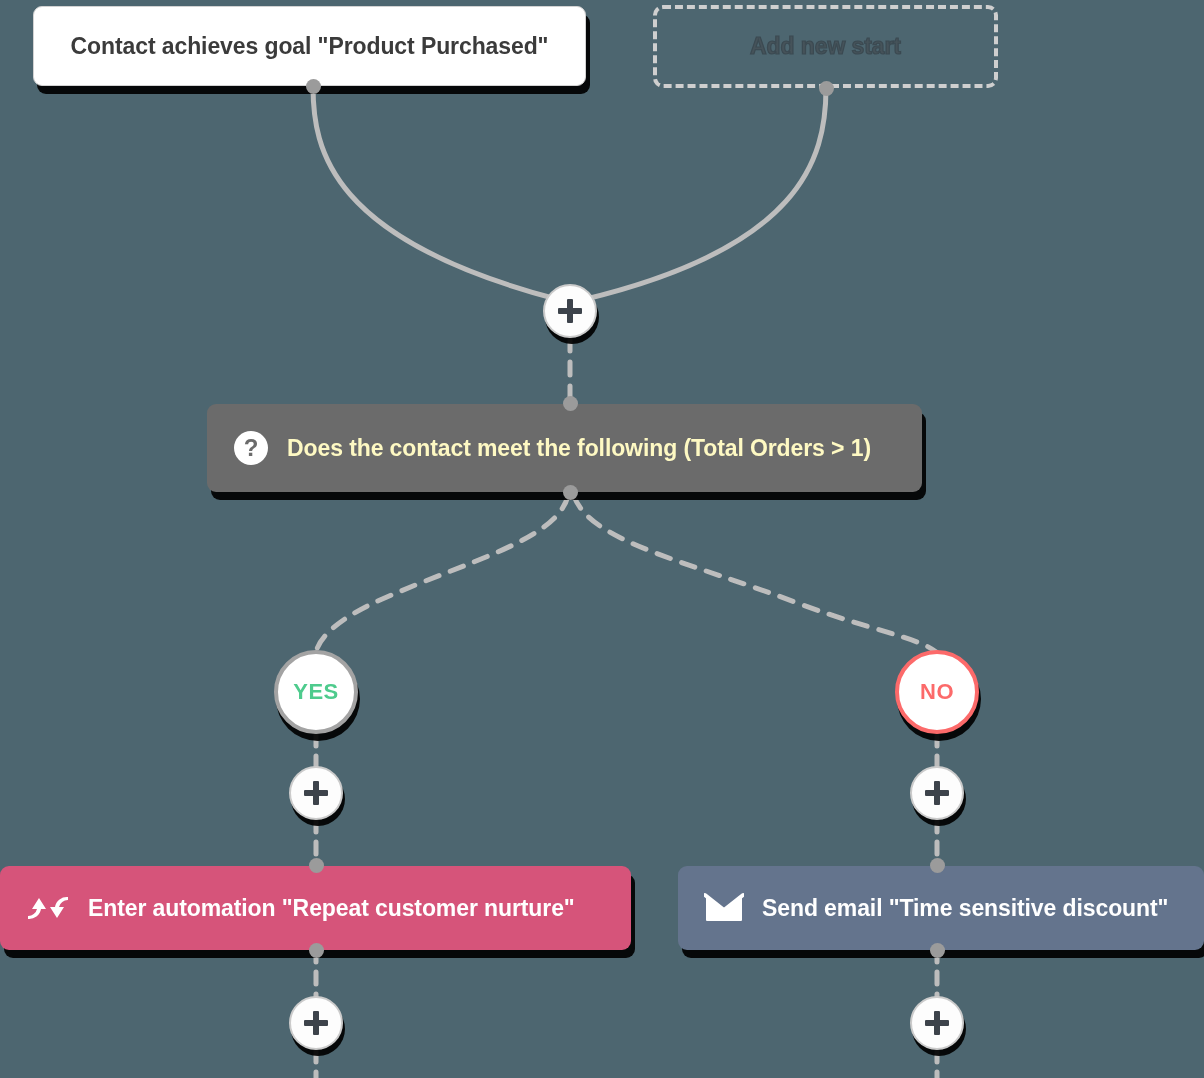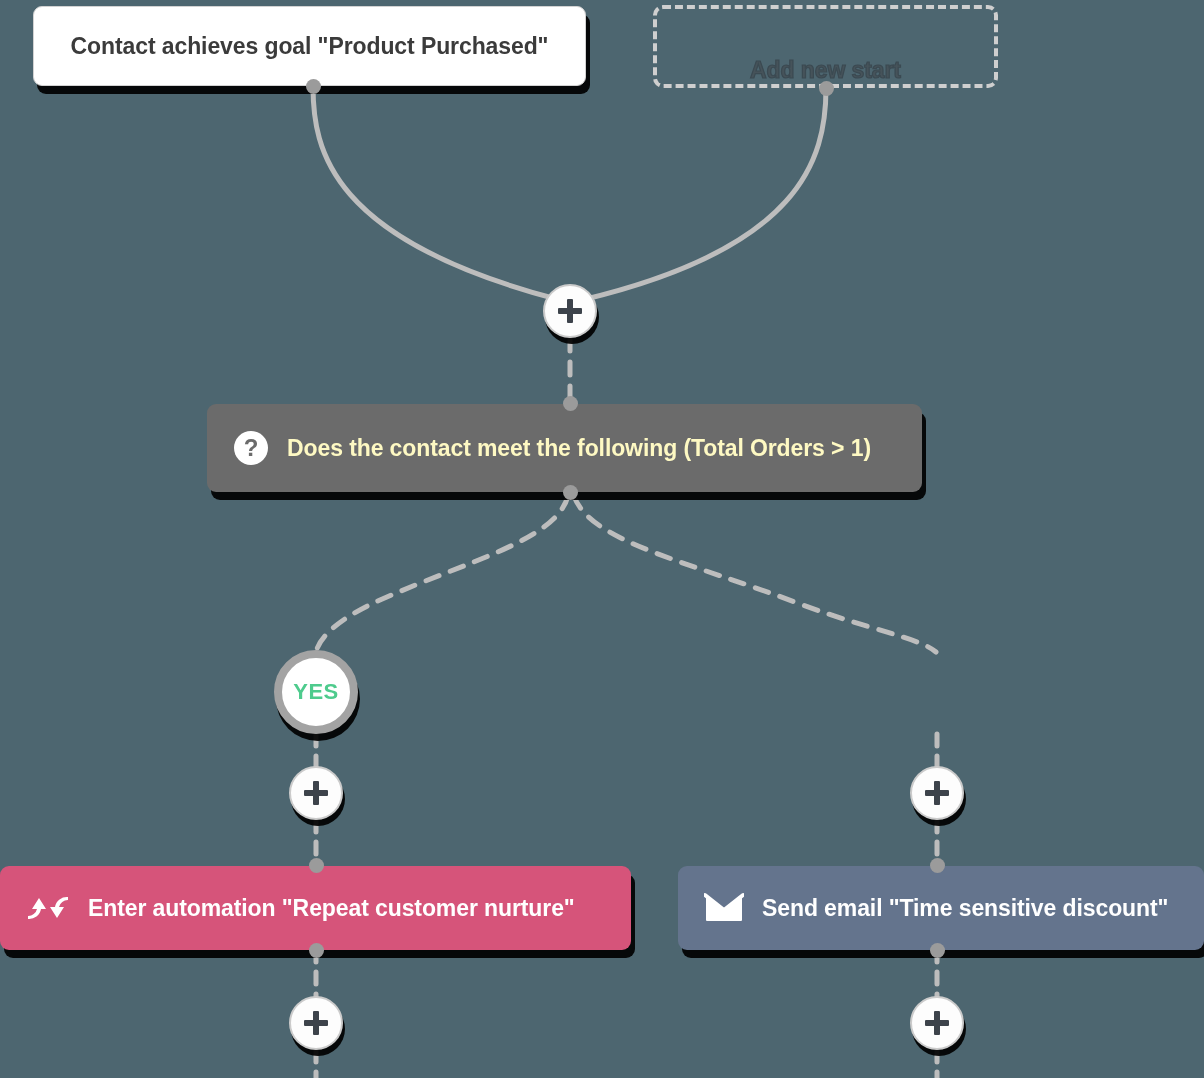--- a/index.html
+++ b/index.html
@@ -149,21 +149,21 @@
     align-items: center;
     justify-content: center;
     font-size: 22px;
     font-weight: bold;
     letter-spacing: 0.5px;
     box-shadow: 2px 7px 0 rgba(0,0,0,0.92);
     z-index: 6;
     cursor: pointer;
   }
   .branch-yes {
-    border: 8px solid #a3a3a3;
+    border: 4px solid #a3a3a3;
     color: #4ecb8d;
   }
   .branch-no {
     border: 4px solid #fc6a6a;
     color: #fc6a6a;
   }
 
   
   .dot {
     position: absolute;
@@ -206,21 +206,21 @@
     <path d="M 937 950 L 937 998" fill="none" stroke="#bdbdbd" stroke-width="5" stroke-linecap="round" stroke-dasharray="12 10"></path>
 
     <path d="M 937 1050 L 937 1078" fill="none" stroke="#bdbdbd" stroke-width="5" stroke-linecap="round" stroke-dasharray="12 10"></path>
   </svg>
 
   <div class="node node-start node-shadow" style="left:33px; top:6px; width:553px; height:80px;">
     <span class="node-label">Contact achieves goal "Product Purchased"</span>
   </div>
   <div class="dot" style="left:306px; top:79px;"></div>
 
-  <div class="node node-placeholder" style="left:653px; top:5px; width:345px; height:83px;align-items:flex-end;">
+  <div class="node node-placeholder" style="left:653px; top:5px; width:345px; height:83px;">
     <span class="node-label">Add new start</span>
   </div>
   <div class="dot" style="left:819px; top:81px;"></div>
 
   <div class="plus-btn" style="left:543px; top:284px;">
     <span class="glyph"></span>
   </div>
 
   <div class="dot" style="left:563px; top:396px;"></div>
   <div class="node node-condition node-shadow" style="left:207px; top:404px; width:715px; height:88px;">
@@ -249,20 +249,23 @@
         <path d="M25 29 A12 12 0 0 0 38 19 L43 19 L36 8 L29 19 L34 19 A9 9 0 0 1 25 26 Z" fill="#ffffff" transform="rotate(180 33.5 18)"></path>
       </svg>
     </span>
     <span class="node-label">Enter automation "Repeat customer nurture"</span>
   </div>
   <div class="dot" style="left:309px; top:943px;"></div>
   <div class="plus-btn" style="left:289px; top:996px;">
     <span class="glyph"></span>
   </div>
 
+  <div class="branch-badge branch-no" style="left:895px; top:650px;">
+    <span>NO</span>
+  </div>
   <div class="plus-btn" style="left:910px; top:766px;">
     <span class="glyph"></span>
   </div>
   <div class="dot" style="left:930px; top:858px;"></div>
 
   <div class="node node-email node-shadow" style="left:678px; top:866px; width:526px; height:84px;">
     <span class="node-icon">
       <svg width="40" height="32" viewBox="0 0 40 32" xmlns="http://www.w3.org/2000/svg">
         <rect x="2" y="4" width="36" height="25" rx="1" fill="#ffffff"></rect>
         <path d="M2 4 L20 19 L38 4 Z" fill="#64748d"></path>

